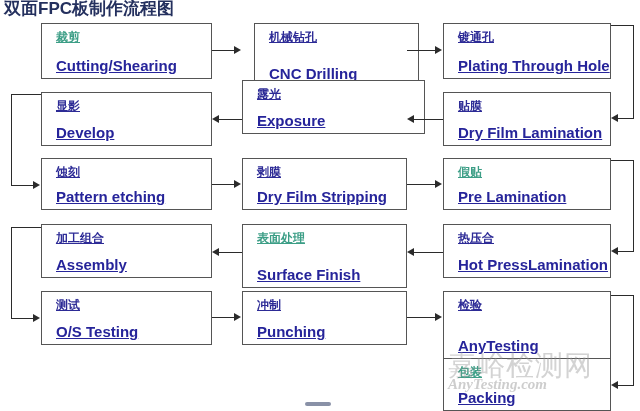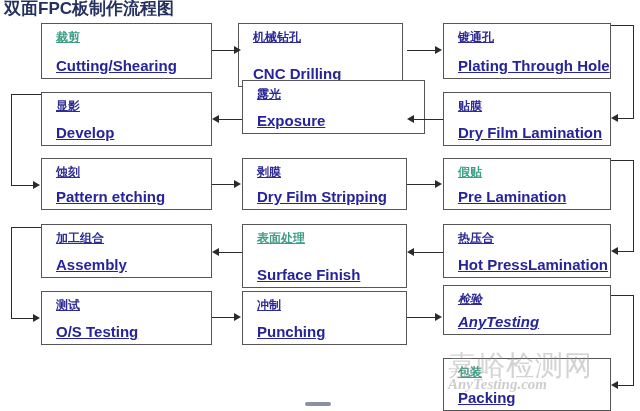--- a/index.html
+++ b/index.html
@@ -121,21 +121,21 @@
 <body>
 
 <div id="canvas">
 
   <div id="title">双面FPC板制作流程图</div>
 
   <div class="node" style="left:41px;  top:23px;  width:171px; height:56px;">
     <span class="cn teal">裁剪</span>
     <span class="en">Cutting/Shearing</span>
   </div>
-  <div class="node" style="left:238px; top:23px; width:165px; height:64px;">
+  <div class="node" style="left:254px; top:23px; width:165px; height:64px;">
     <span class="cn blue">机械钻孔</span>
     <span class="en">CNC Drilling</span>
   </div>
   <div class="node" style="left:443px; top:23px; width:168px; height:56px;">
     <span class="cn blue">镀通孔</span>
     <span class="en">Plating Through Hole</span>
   </div>
 
   <div class="node" style="left:41px;  top:92px; width:171px; height:54px;">
     <span class="cn blue">显影</span>
@@ -177,21 +177,21 @@
   </div>
 
   <div class="node" style="left:41px;  top:291px; width:171px; height:54px;">
     <span class="cn blue">测试</span>
     <span class="en">O/S Testing</span>
   </div>
   <div class="node" style="left:242px; top:291px; width:165px; height:54px;">
     <span class="cn blue">冲制</span>
     <span class="en">Punching</span>
   </div>
-  <div class="node" style="left:443px; top:285px; width:168px; height:50px;font-style:italic;">
+  <div class="node" style="left:443px; top:291px; width:168px; height:68px;">
     <span class="cn blue">检验</span>
     <span class="en">AnyTesting</span>
   </div>
 
   <div class="node" style="left:443px; top:358px; width:168px; height:53px;">
     <span class="cn teal">包装</span>
     <span class="en">Packing</span>
   </div>
 
   <div class="conn h" style="left:212px; top:50px; width:23px;"></div>

